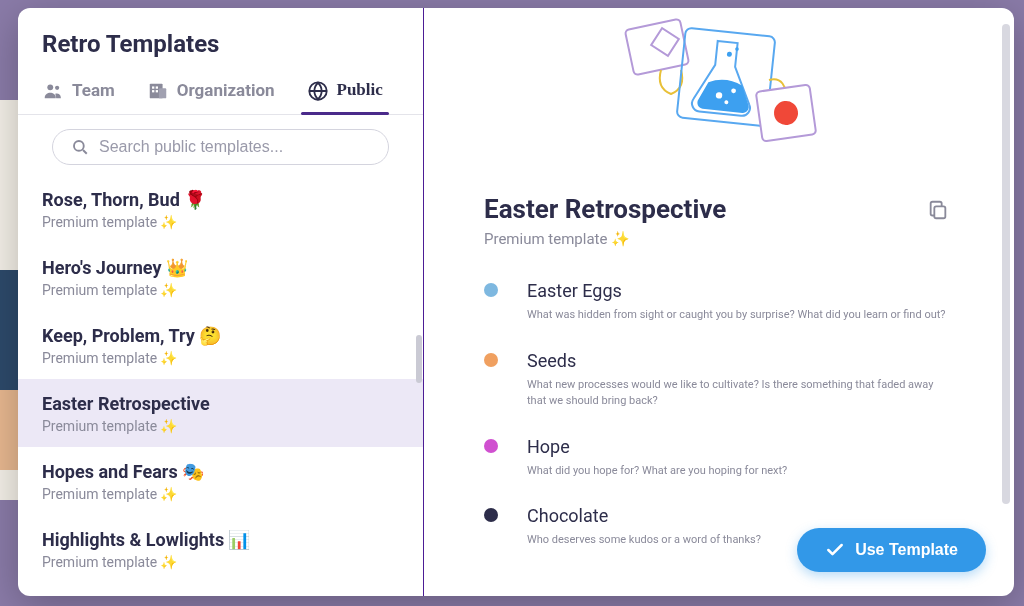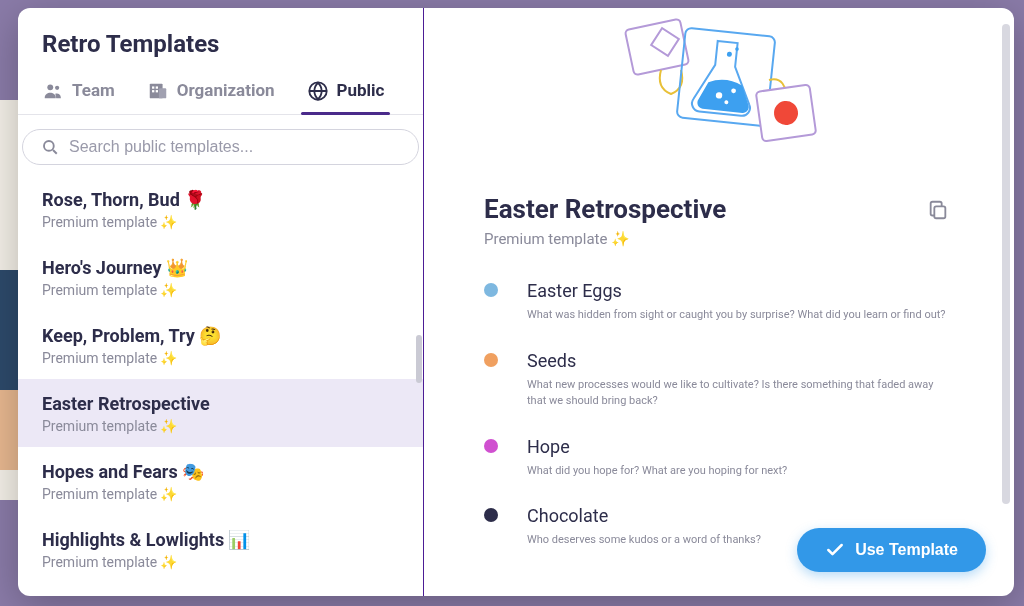--- a/index.html
+++ b/index.html
@@ -69,34 +69,35 @@
       gap: 8px;
       padding: 8px 0 12px;
       cursor: pointer;
       font-size: 17px;
       font-weight: 700;
       color: #8a8a9a;
       position: relative;
     }
     .tab.active {
       color: #2d2d4a;
+      font-family: Liberation Serif, serif;
     }
     .tab.active::after {
       content: "";
       position: absolute;
       left: -6px;
       right: -6px;
       bottom: -1px;
       height: 3px;
       background: #4a2a8a;
       border-radius: 2px;
     }
     .tab svg { flex-shrink: 0; }
     .search-wrap {
-      padding: 14px 4px 10px;
+      padding: 14px 34px 10px;
     }
     .search {
       display: flex;
       align-items: center;
       gap: 10px;
       border: 1px solid #d4d4de;
       border-radius: 999px;
       padding: 8px 18px;
       color: #8a8a9a;
     }

